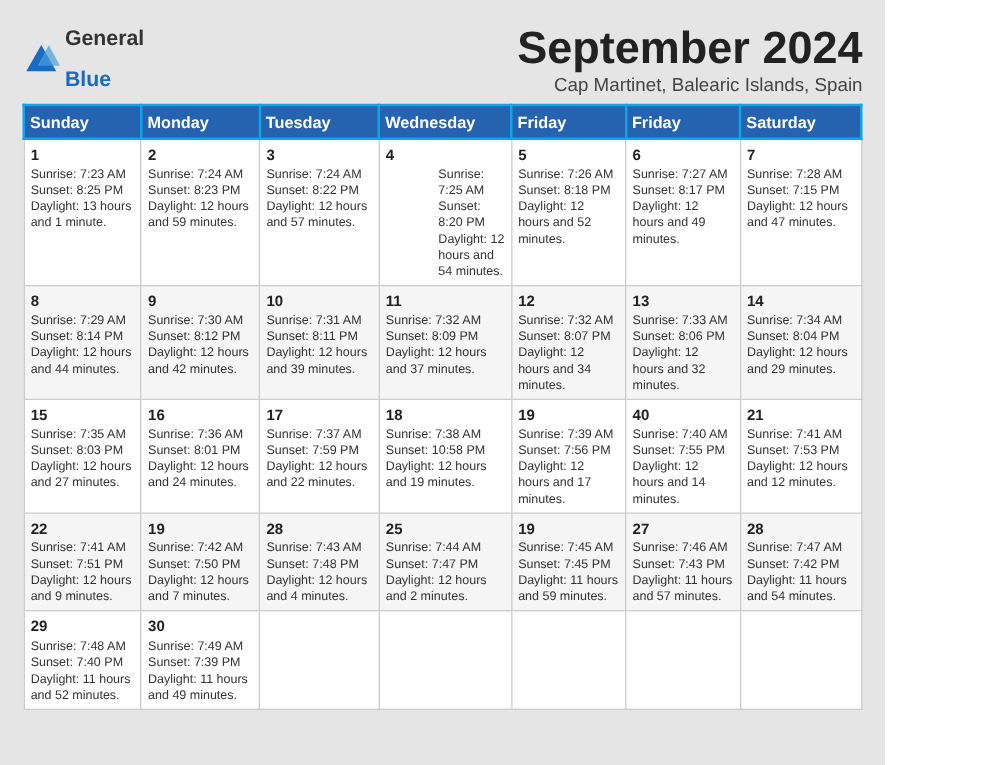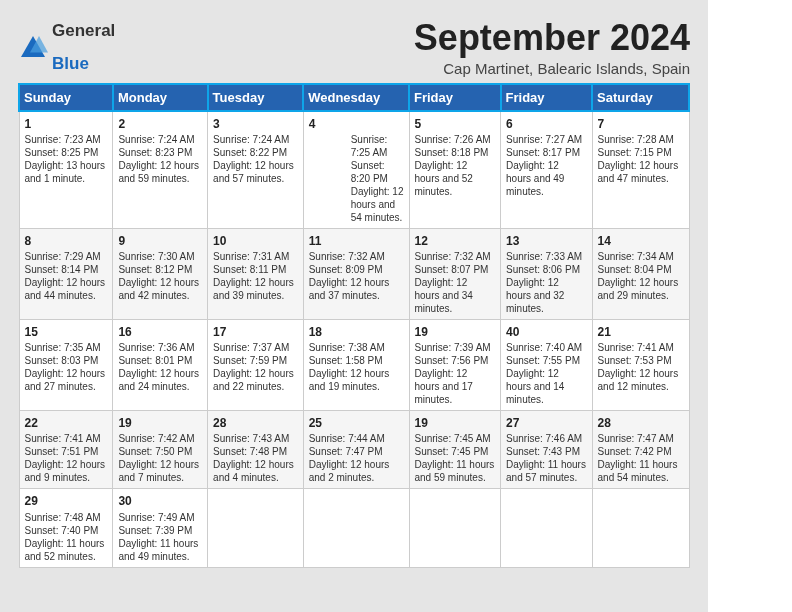--- a/index.html
+++ b/index.html
@@ -241,21 +241,21 @@
           </td>
           <td>
             <span class="day-num">17</span>
             <div class="day-info" style="white-space: pre-line;">Sunrise: 7:37 AM
 Sunset: 7:59 PM
 Daylight: 12 hours and 22 minutes.</div>
           </td>
           <td>
             <span class="day-num">18</span>
             <div class="day-info" style="white-space: pre-line;">Sunrise: 7:38 AM
-Sunset: 1:58 PM
+Sunset: 10:58 PM
 Daylight: 12 hours and 19 minutes.</div>
           </td>
           <td>
             <span class="day-num">19</span>
             <div class="day-info" style="white-space: pre-line;">Sunrise: 7:39 AM
 Sunset: 7:56 PM
 Daylight: 12 hours and 17 minutes.</div>
           </td>
           <td>
             <span class="day-num">40</span>

